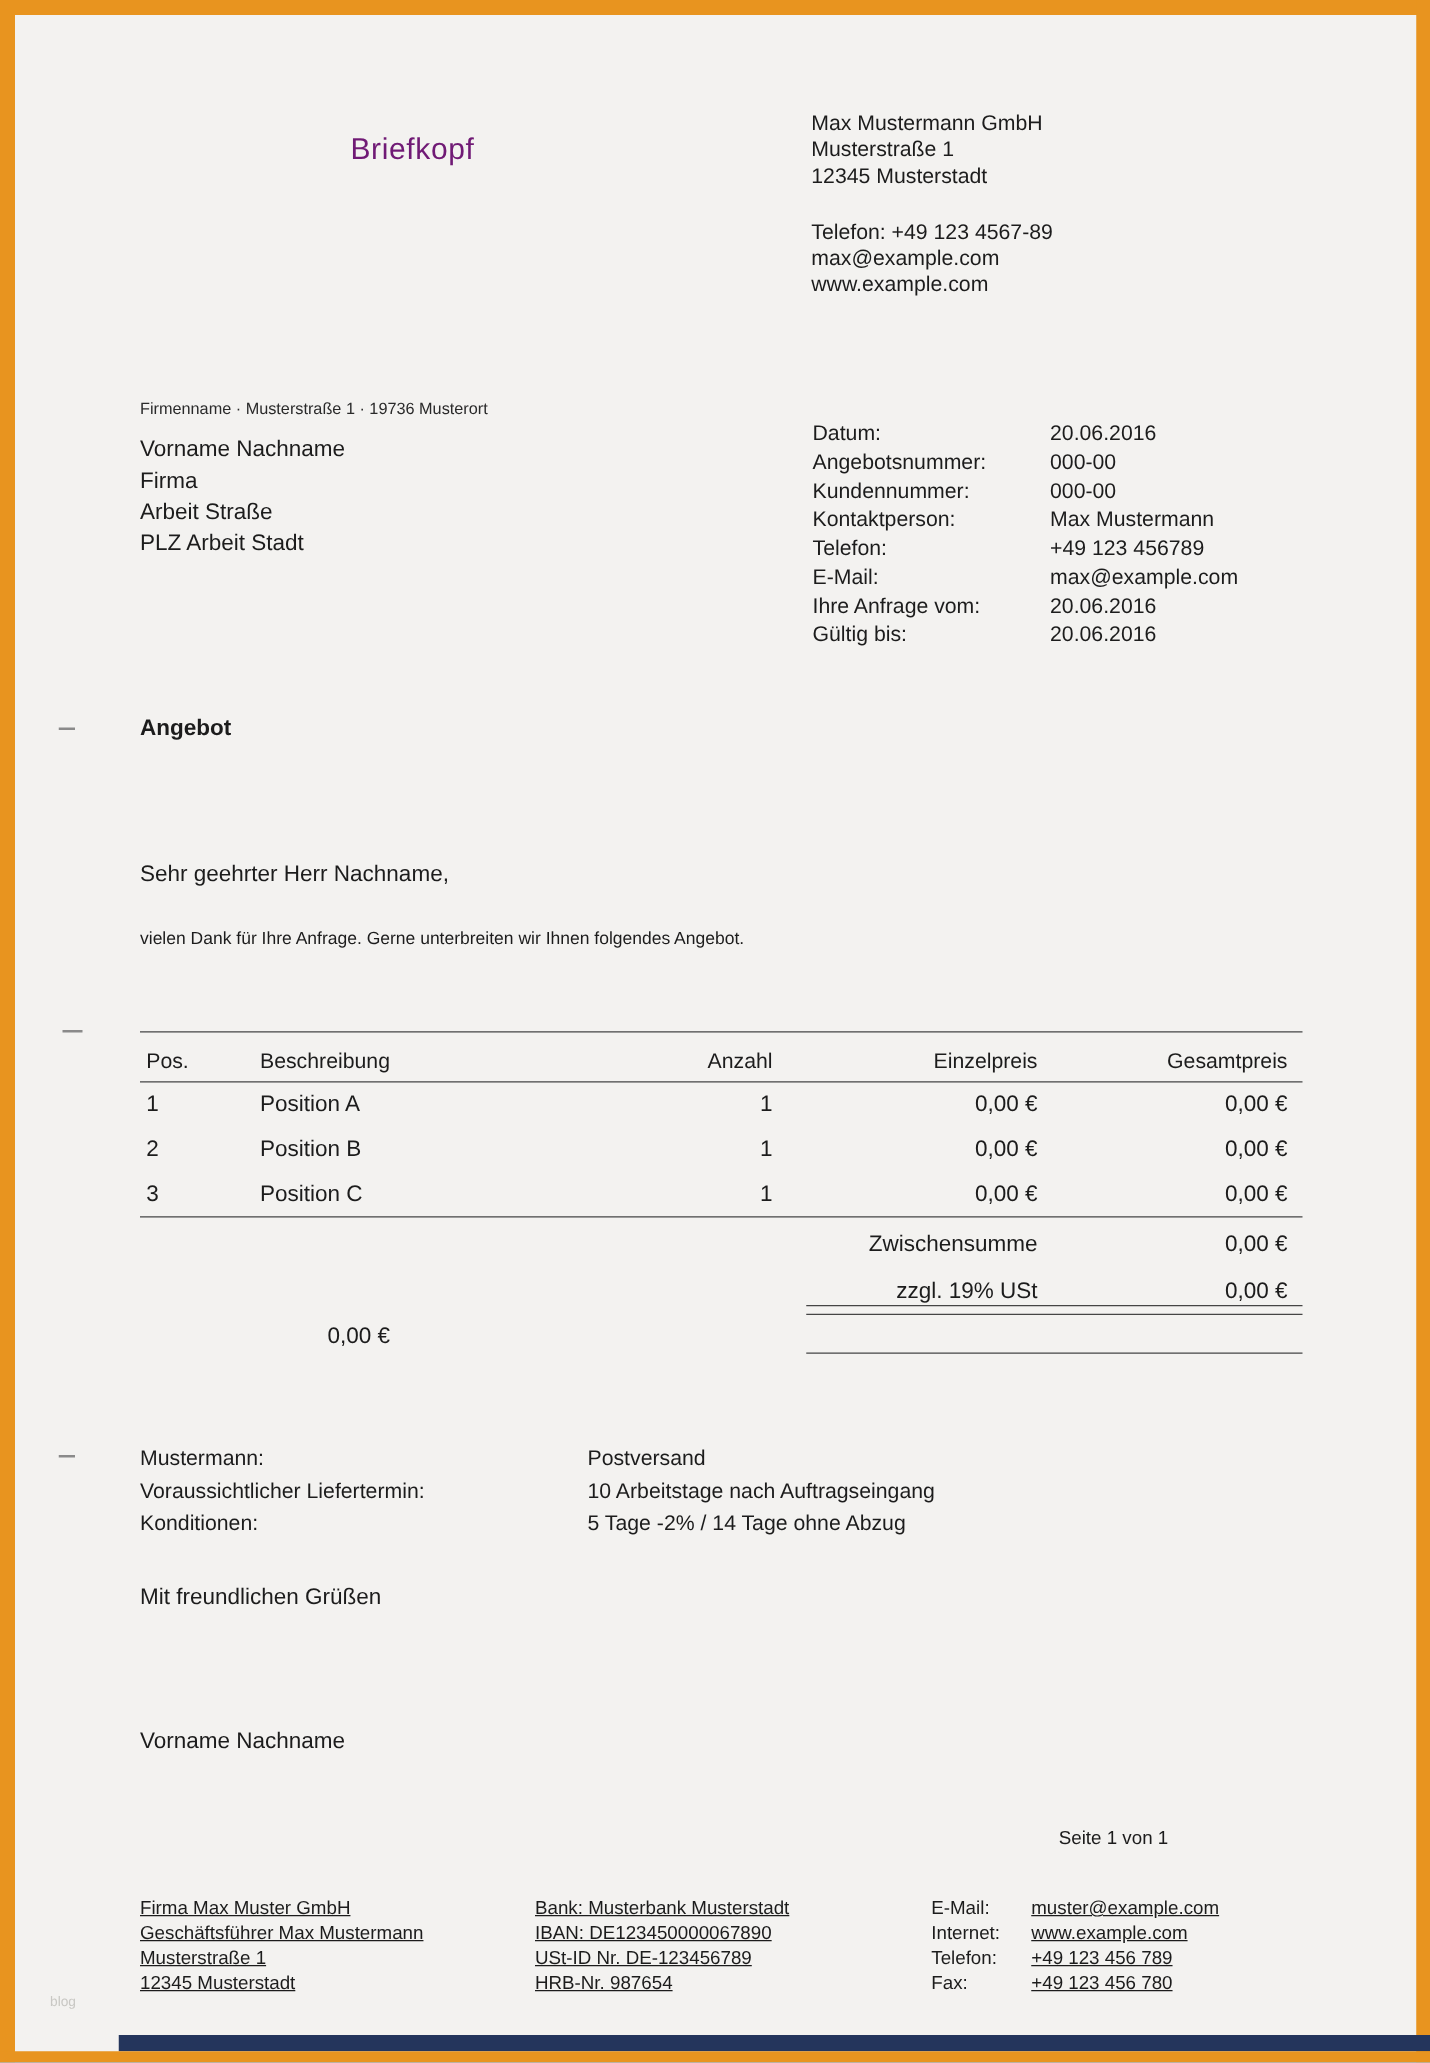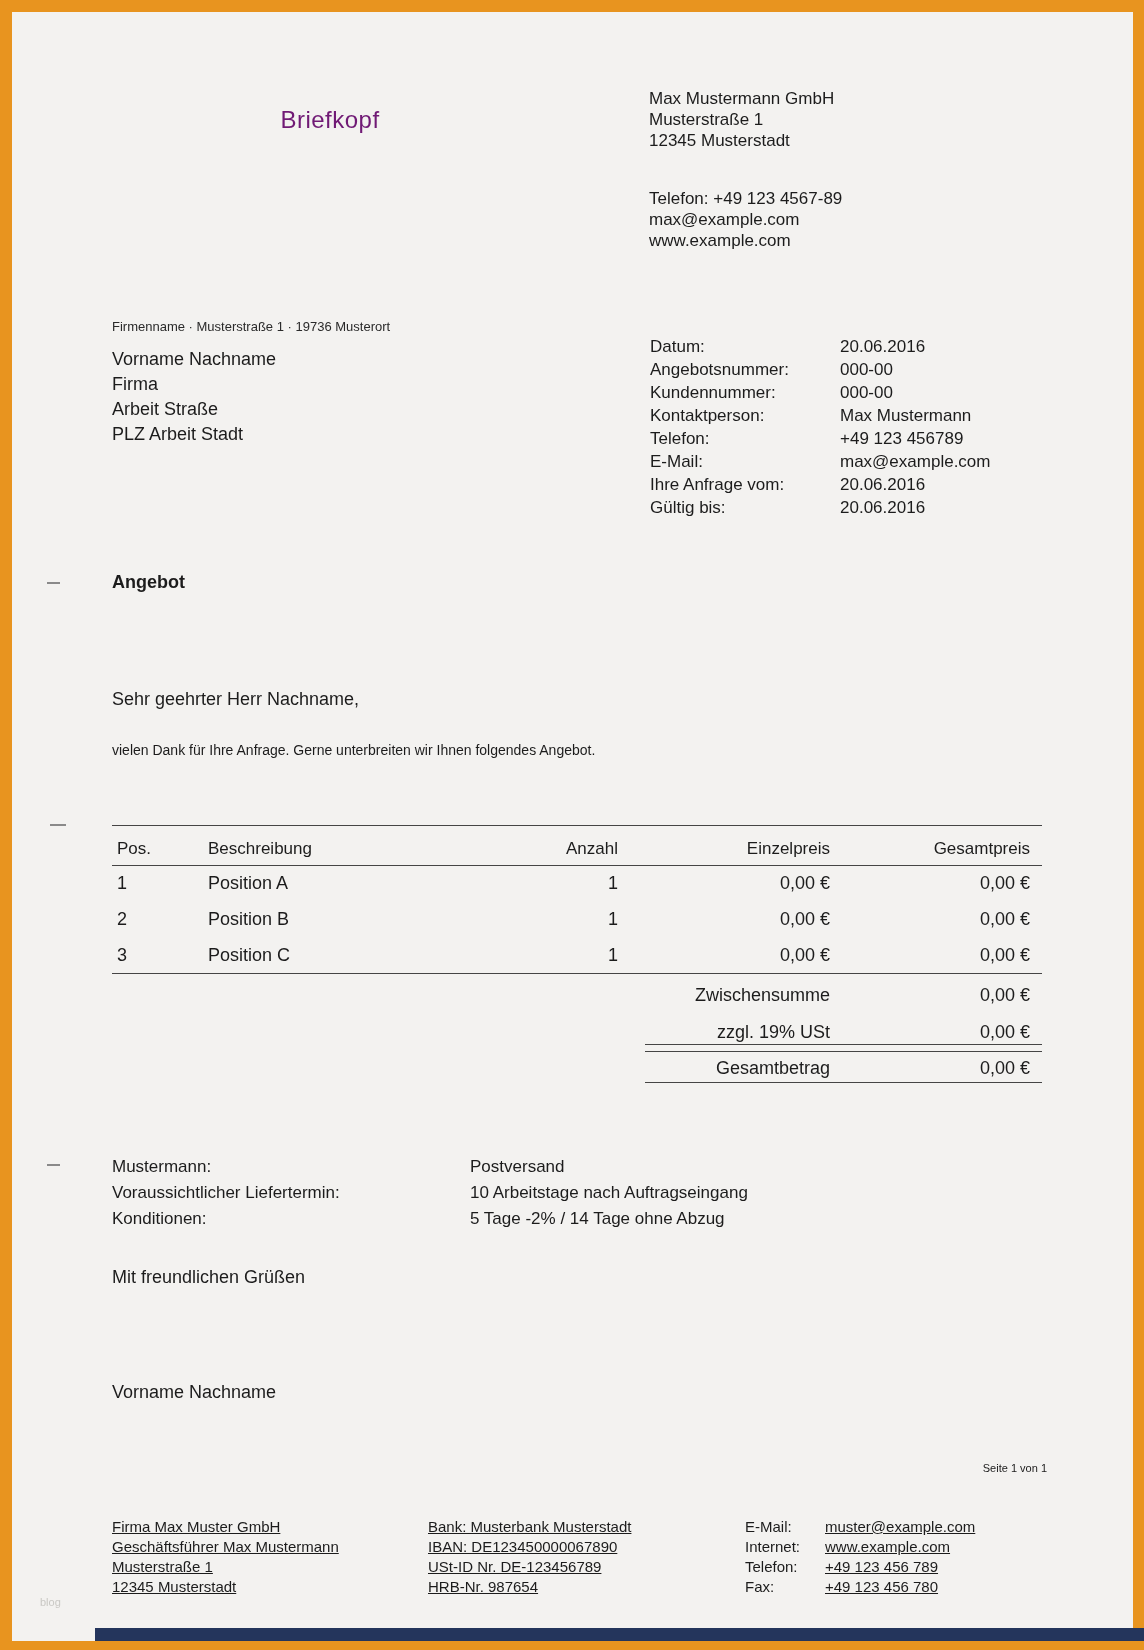--- a/index.html
+++ b/index.html
@@ -13,21 +13,21 @@
   
   .frame-top{left:0;top:0;width:100%;height:12px;background:#e8941f;}
   .frame-left{left:0;top:0;width:12px;height:100%;background:#e8941f;}
   .frame-right{right:0;top:0;width:11px;height:100%;background:#e8941f;}
   .frame-bottom{left:0;bottom:0;width:100%;height:9px;background:#e8941f;}
   .bottom-navy{left:95px;right:0;bottom:9px;height:13px;background:#24355c;}
 
   .briefkopf{left:235px;top:106px;width:190px;text-align:center;font-size:24px;color:#701a75;letter-spacing:.5px;}
 
   .company{left:649px;top:88px;font-size:17px;line-height:21px;}
-  .company .contact{margin-top:37px;}
+  .company .contact{margin-top:24px;}
 
   .sender-line{left:112px;top:319px;font-size:13px;color:#2a2a2a;}
   .recipient{left:112px;top:347px;font-size:18px;line-height:25px;}
 
   .meta{left:650px;top:291px;font-size:17px;line-height:23px;margin-top:44px;}
   .meta-label{display:inline-block;width:190px;}
 
   .fold-mark{left:47px;width:13px;height:2px;background:#8a8a8a;}
   .fm1{top:582px;}
   .fm2{top:1164px;}
@@ -48,21 +48,21 @@
   .c-unit{width:200px;text-align:right;box-sizing:border-box;}
   .c-total{width:212px;text-align:right;padding-right:12px;box-sizing:border-box;}
   .tot-label{flex:1;text-align:right;}
   .tot-value{width:212px;text-align:right;padding-right:12px;box-sizing:border-box;}
 
   .conditions{left:112px;top:1154px;font-size:17px;line-height:26px;}
   .cond-label{display:inline-block;width:358px;}
 
   .closing{left:112px;top:1267px;font-size:18px;}
   .signature{left:112px;top:1382px;font-size:18px;}
-  .page-indicator{left:847px;top:1462px;width:200px;text-align:right;font-size:11px;}
+  .page-indicator{left:847px;top:1462px;width:200px;text-align:left;font-size:15px;}
 
   .footer{font-size:15px;line-height:20px;text-decoration:underline;}
   .f-col1{left:112px;top:1517px;}
   .f-col2{left:428px;top:1517px;}
   .f-col3{left:745px;top:1517px;}
   .f-label{display:inline-block;width:80px;}
 
   .watermark{left:40px;top:1596px;font-size:11px;color:#c9c8c4;}
 </style>
 </head>
@@ -153,21 +153,20 @@
     <div class="tot-label">Zwischensumme</div>
     <div class="tot-value">0,00 €</div>
   </div>
   <div class="abs t-row" style="top:1018px;height:28px;">
     <div class="tot-label">zzgl. 19% USt</div>
     <div class="tot-value">0,00 €</div>
   </div>
   <div class="abs t-rule-sub" style="top:1044px;"></div>
   <div class="abs t-rule-sub" style="top:1051px;"></div>
   <div class="abs t-row" style="top:1054px;height:28px;">
-    <div class="tot-label">Gesamtbetrag</div>
     <div class="tot-value">0,00 €</div>
   </div>
   <div class="abs t-rule-sub" style="top:1082px;"></div>
 
   <div class="abs conditions">
     <div><span class="cond-label">Mustermann:</span><span>Postversand</span></div>
     <div><span class="cond-label">Voraussichtlicher Liefertermin:</span><span>10 Arbeitstage nach Auftragseingang</span></div>
     <div><span class="cond-label">Konditionen:</span><span>5 Tage -2% / 14 Tage ohne Abzug</span></div>
   </div>
 

